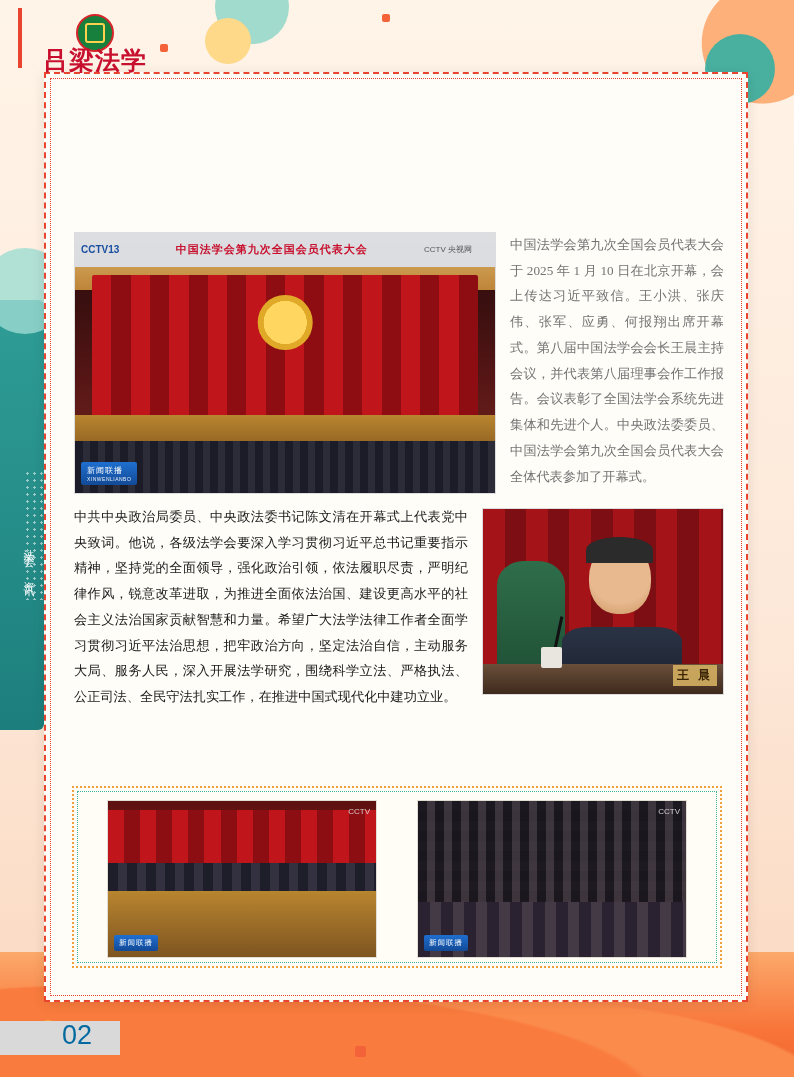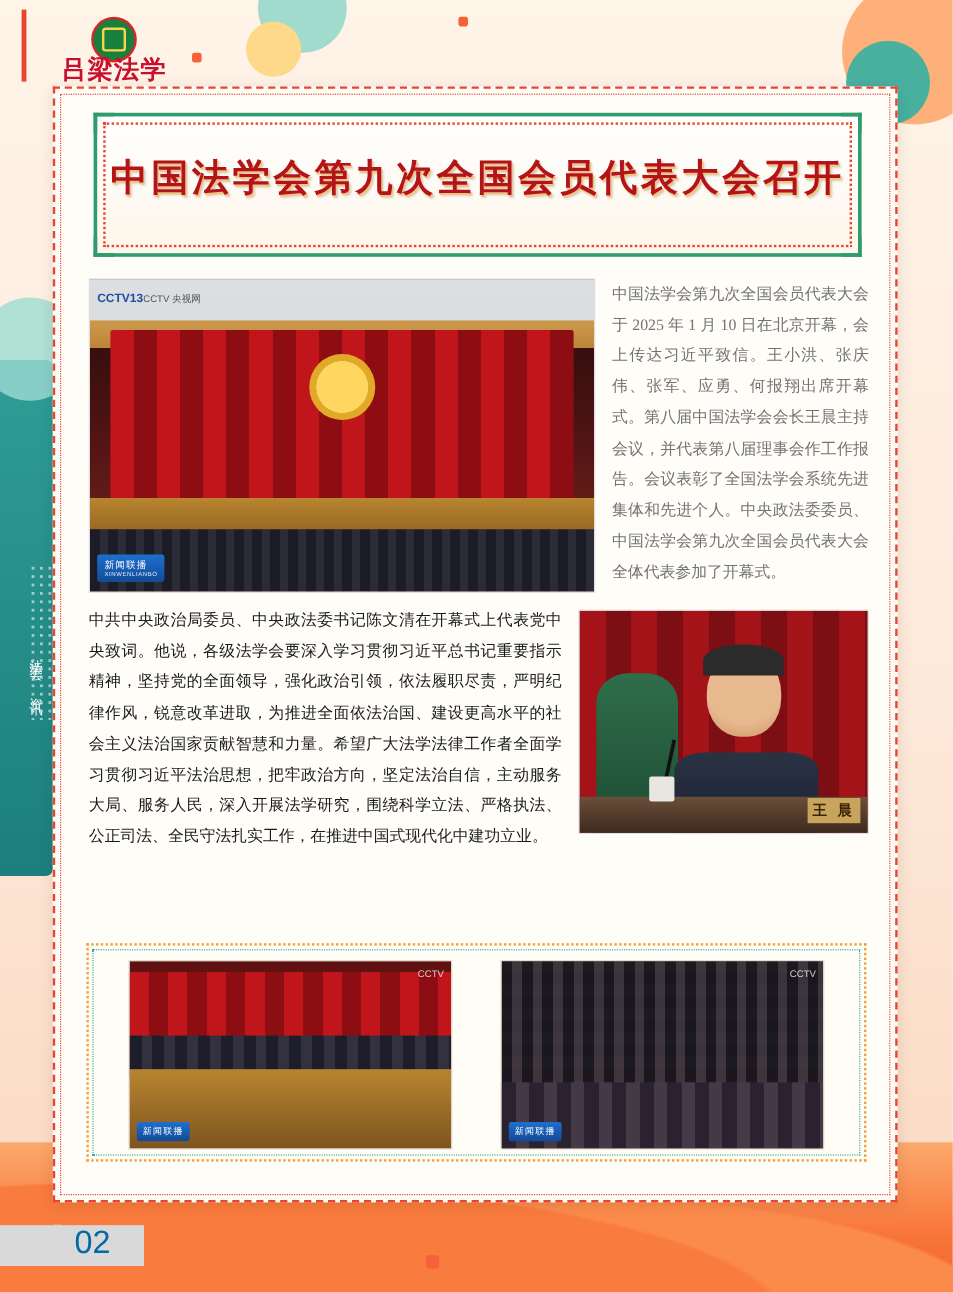--- a/index.html
+++ b/index.html
@@ -110,21 +110,21 @@
     width:16px; height:16px;
     transform:translate(-50%,-50%);
     border:2px solid #ffd24d;
     border-radius:3px;
   }
   .logo-text {
     position: absolute;
     left: 0; top: 30px;
     width: 126px;
     text-align: center;
-    font-size: 21px;
+    font-size: 25px;
     font-weight: bold;
     color: #c8102e;
     letter-spacing: 1px;
     font-family: "DejaVu Serif", serif;
   }
   .corner-bar {
     position:absolute;
     left: 18px; top: 8px;
     width: 4px; height: 60px;
     background: #e8442f;
@@ -442,40 +442,34 @@
 <div class="corner-bar"></div>
 
 <div class="logo">
   <div class="logo-mark"></div>
   <div class="logo-text">吕梁法学</div>
 </div>
 
 <div class="page-frame">
   <div class="page-inner"></div>
 
-  <div class="title-banner">
-    <span class="corner c-tl"></span>
-    <span class="corner c-tr"></span>
-    <span class="corner c-bl"></span>
-    <span class="corner c-br"></span>
-    <div class="main-title">中国法学会第九次全国会员代表大会召开</div>
-  </div>
 
   <div class="content">
 
     <div class="row-top">
 
       <div class="photo hall" style="width:420px;height:260px;">
         <div class="ceiling"></div>
         <div class="curtain"></div>
         <div class="emblem"></div>
         <div class="stage"></div>
         <div class="audience"></div>
         <div class="topbar">
           <span class="cctv">CCTV13</span>
+          <span class="hall-banner">中国法学会第九次全国会员代表大会</span>
           <span class="cctv-right">CCTV 央视网</span>
         </div>
         <div class="news-tag">
           <span>新闻联播</span>
           <small>XINWENLIANBO</small>
         </div>
       </div>
 
       <div class="col-text">中国法学会第九次全国会员代表大会于 2025 年 1 月 10 日在北京开幕，会上传达习近平致信。王小洪、张庆伟、张军、应勇、何报翔出席开幕式。第八届中国法学会会长王晨主持会议，并代表第八届理事会作工作报告。会议表彰了全国法学会系统先进集体和先进个人。中央政法委委员、中国法学会第九次全国会员代表大会全体代表参加了开幕式。</div>
     </div>

